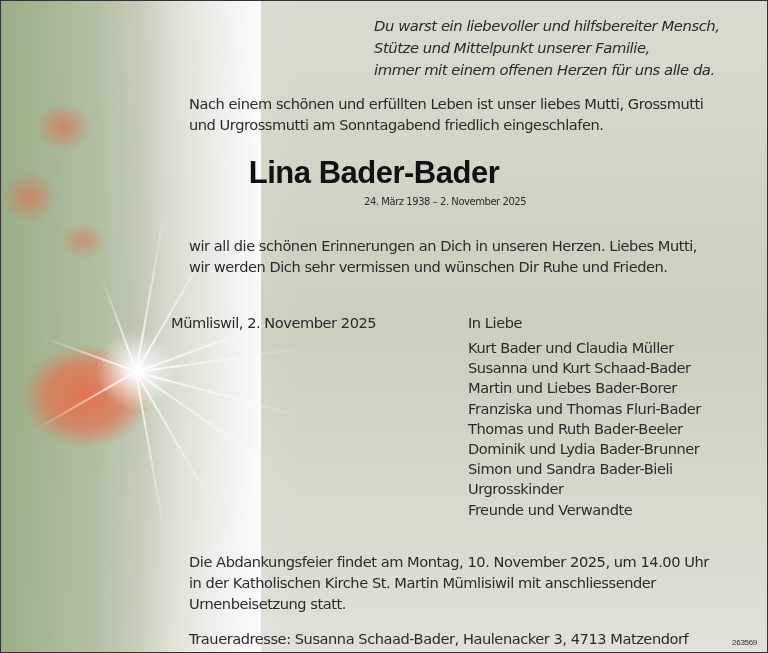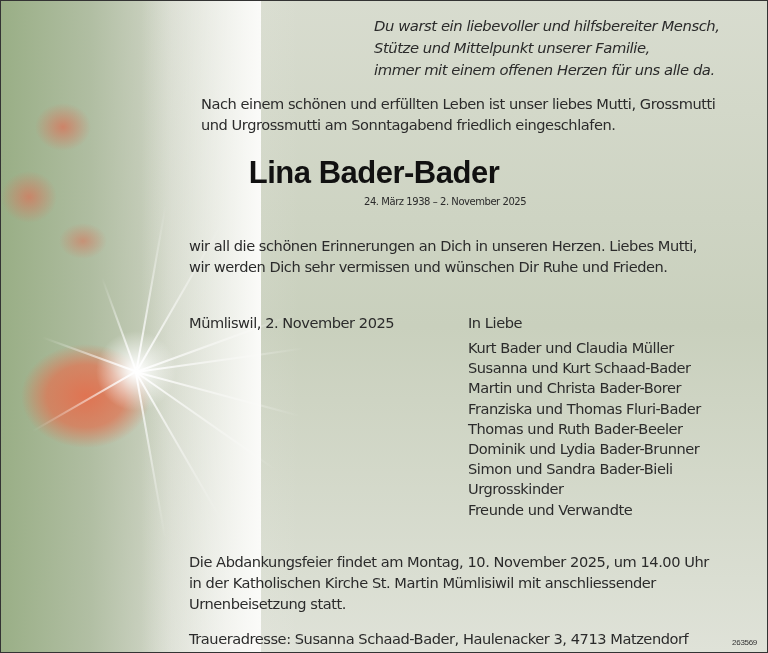--- a/index.html
+++ b/index.html
@@ -13,26 +13,26 @@
       radial-gradient(ellipse 28px 26px at 28px 196px, rgba(214,118,92,0.75), rgba(214,118,92,0) 100%),
       radial-gradient(ellipse 24px 18px at 82px 240px, rgba(214,118,92,0.6), rgba(214,118,92,0) 100%),
       linear-gradient(to right, rgba(150,172,130,0.95) 0px, rgba(170,185,155,0.85) 90px, rgba(205,210,195,0.55) 170px, rgba(245,245,240,0.1) 250px, rgba(251,251,249,0) 300px),
       linear-gradient(to bottom, #d8dccf, #c9d0bd 50%, #dfe2d8);
   }
   .photo .ray { position:absolute; left:135px; top:370px; width:170px; height:1.5px; background:linear-gradient(to right, rgba(255,255,255,0.95), rgba(255,255,255,0)); transform-origin:0 50%; }
   .fade { position:absolute; left:140px; top:0; width:120px; height:100%; background:linear-gradient(to right, rgba(251,251,249,0), #fbfbf9); }
   .textcol { position:absolute; left:0; top:0; width:100%; height:100%; }
   .t { position:absolute; font-family:"DejaVu Sans", sans-serif; font-size:14.6px; line-height:21px; color:#2b2b2b; white-space:nowrap; letter-spacing:-0.45px; }
   .motto { left:373px; top:14px; font-style:italic; line-height:22px; font-size:14.8px; }
-  .intro { left:200px; top:92px; }
+  .intro { left:188px; top:92px; }
   .name { left:0; width:100%; text-align:center; padding-left:350px; box-sizing:border-box; top:154px; position:absolute; }
   .name span { font-family:"Liberation Sans", sans-serif; font-weight:bold; font-size:31px; color:#111; letter-spacing:-0.5px; margin-left:-370px; }
   .dates { left:363px; top:190px; font-size:10px; }
   .thoughts { left:188px; top:234px; }
-  .place { left:188px; top:311px; }
+  .place { left:170px; top:311px; }
   .inliebe { left:467px; top:311px; }
   .mourners { left:467px; top:337px; line-height:20.2px; }
   .mourners div { height:20.2px; }
   .service { left:188px; top:550px; }
   .address { left:188px; top:614px;margin-top:13px; }
   .code { position:absolute; right:10px; bottom:5px; font-family:"Liberation Sans", sans-serif; font-size:8px; color:#333; letter-spacing:-0.3px; }
 </style>
 </head>
 <body>
 
@@ -73,21 +73,21 @@
       <div>wir all die schönen Erinnerungen an Dich in unseren Herzen. Liebes Mutti,</div>
       <div>wir werden Dich sehr vermissen und wünschen Dir Ruhe und Frieden.</div>
     </div>
 
     <div class="t place">Mümliswil, 2. November 2025</div>
     <div class="t inliebe">In Liebe</div>
 
     <div class="t mourners">
       <div>Kurt Bader und Claudia Müller</div>
       <div>Susanna und Kurt Schaad-Bader</div>
-      <div>Martin und Christa Bader-Borer</div>
+      <div>Martin und Liebes Bader-Borer</div>
       <div>Franziska und Thomas Fluri-Bader</div>
       <div>Thomas und Ruth Bader-Beeler</div>
       <div>Dominik und Lydia Bader-Brunner</div>
       <div>Simon und Sandra Bader-Bieli</div>
       <div>Urgrosskinder</div>
       <div>Freunde und Verwandte</div>
     </div>
 
     <div class="t service">
       <div>Die Abdankungsfeier findet am Montag, 10. November 2025, um 14.00 Uhr</div>

